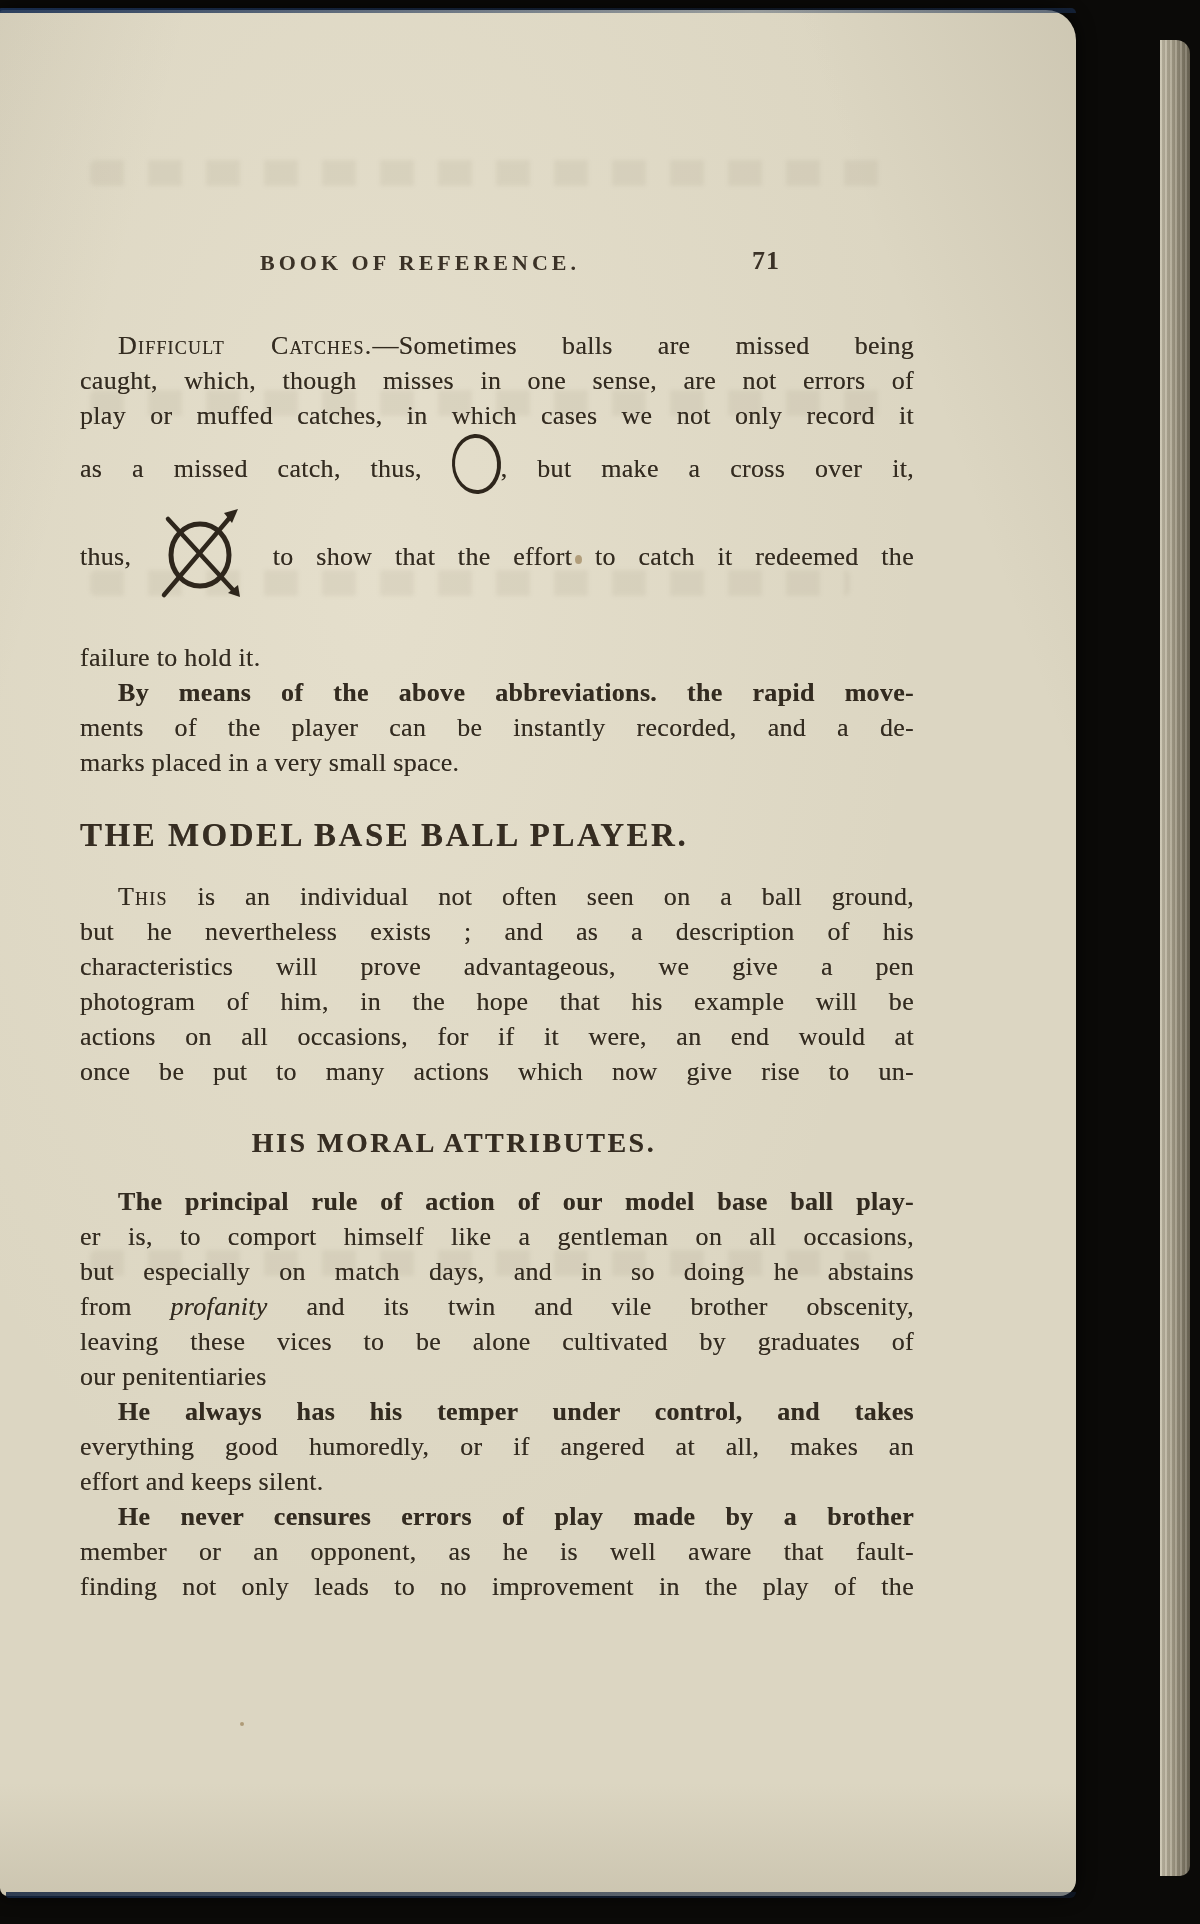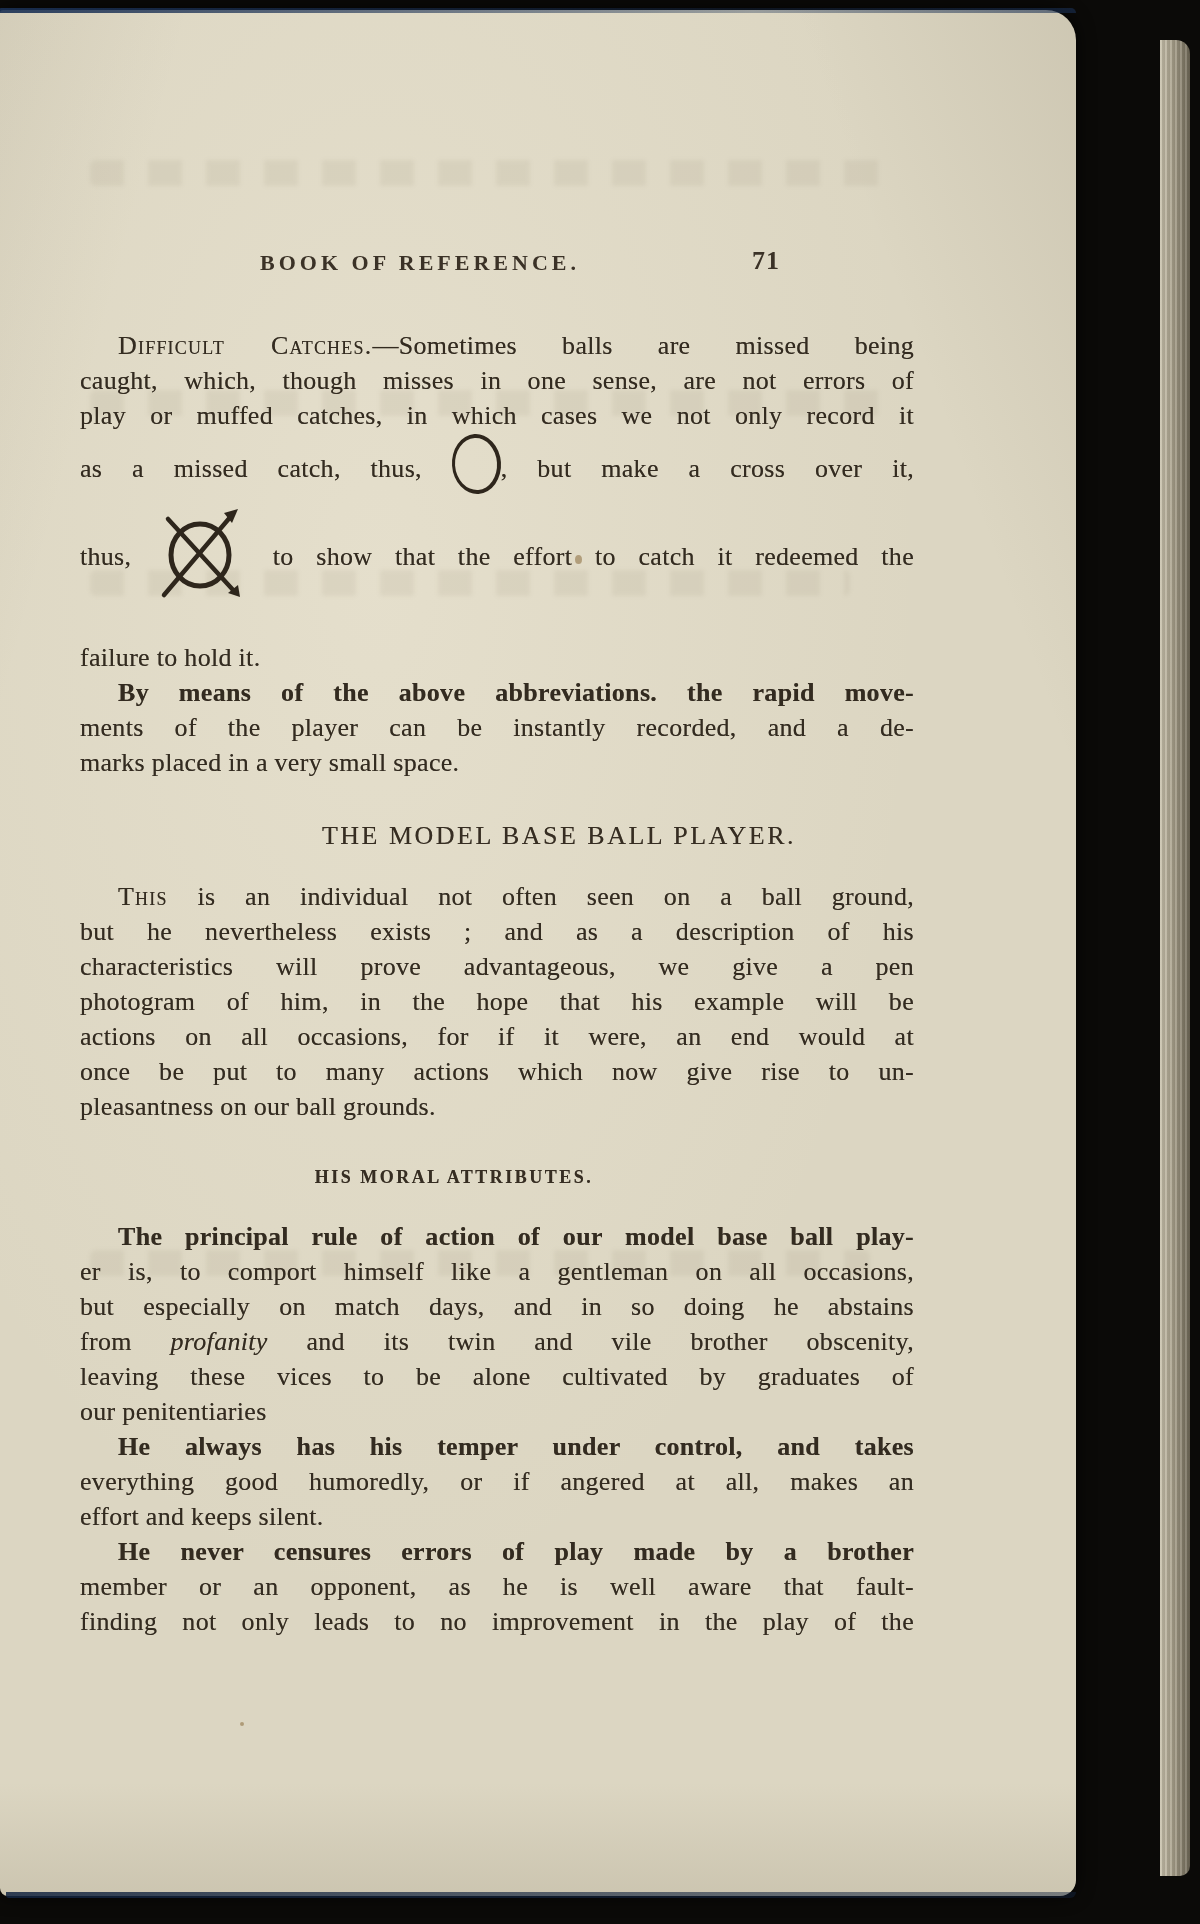--- a/index.html
+++ b/index.html
@@ -77,26 +77,26 @@
 
   .circle-sym {
     display:inline-block; width:42px; height:52px;
     border:4px solid #2e261c; border-left-width:3px;
     border-radius:50%; vertical-align:-17px;
     transform:rotate(-4deg);
   }
   .crossed-sym { display:inline-block; vertical-align:-36px; }
 
   .section-heading {
-    margin:38px 118px 26px 0; text-align:right;
-    font-size:26px; font-weight:normal; letter-spacing:2.5px; color:#362d22;
+    margin:38px 118px 26px 0; text-align:left;
+    font-size:33px; font-weight:bold; letter-spacing:2.5px; color:#362d22;
   }
   .sub-heading {
     margin:36px 86px 24px 0; text-align:center;
-    font-size:18px; font-weight:bold; letter-spacing:2.5px; color:#362d22;
+    font-size:28px; font-weight:bold; letter-spacing:2.5px; color:#362d22;
   }
 </style>
 </head>
 <body>
 
 <div class="page">
 
   <div class="ghost" style="top:150px"></div>
   <div class="ghost" style="top:380px"></div>
   <div class="ghost" style="top:560px; width:760px"></div>
@@ -137,21 +137,20 @@
 
     <div>
       <div class="tline"><span style="display:inline-block;width:38px"></span><span class="lead">This</span><span> is an individual not often seen on a ball ground,</span></div>
     </div>
     <div>
         <div class="tline">but he nevertheless exists ; and as a description of his</div>
         <div class="tline">characteristics will prove advantageous, we give a pen</div>
         <div class="tline">photogram of him, in the hope that his example will be</div>
         <div class="tline">actions on all occasions, for if it were, an end would at</div>
         <div class="tline">once be put to many actions which now give rise to un-</div>
-        <div class="tline flush">pleasantness on our ball grounds.</div>
       </div>
 
     <div class="sub-heading">HIS MORAL ATTRIBUTES.</div>
 
     <div>
         <div class="tline indent">The principal rule of action of our model base ball play-</div>
         <div class="tline">er is, to comport himself like a gentleman on all occasions,</div>
         <div class="tline">but especially on match days, and in so doing he abstains</div>
       </div>
     <div class="tline"><span>from </span><span class="ital">profanity</span><span> and its twin and vile brother obscenity,</span></div>

